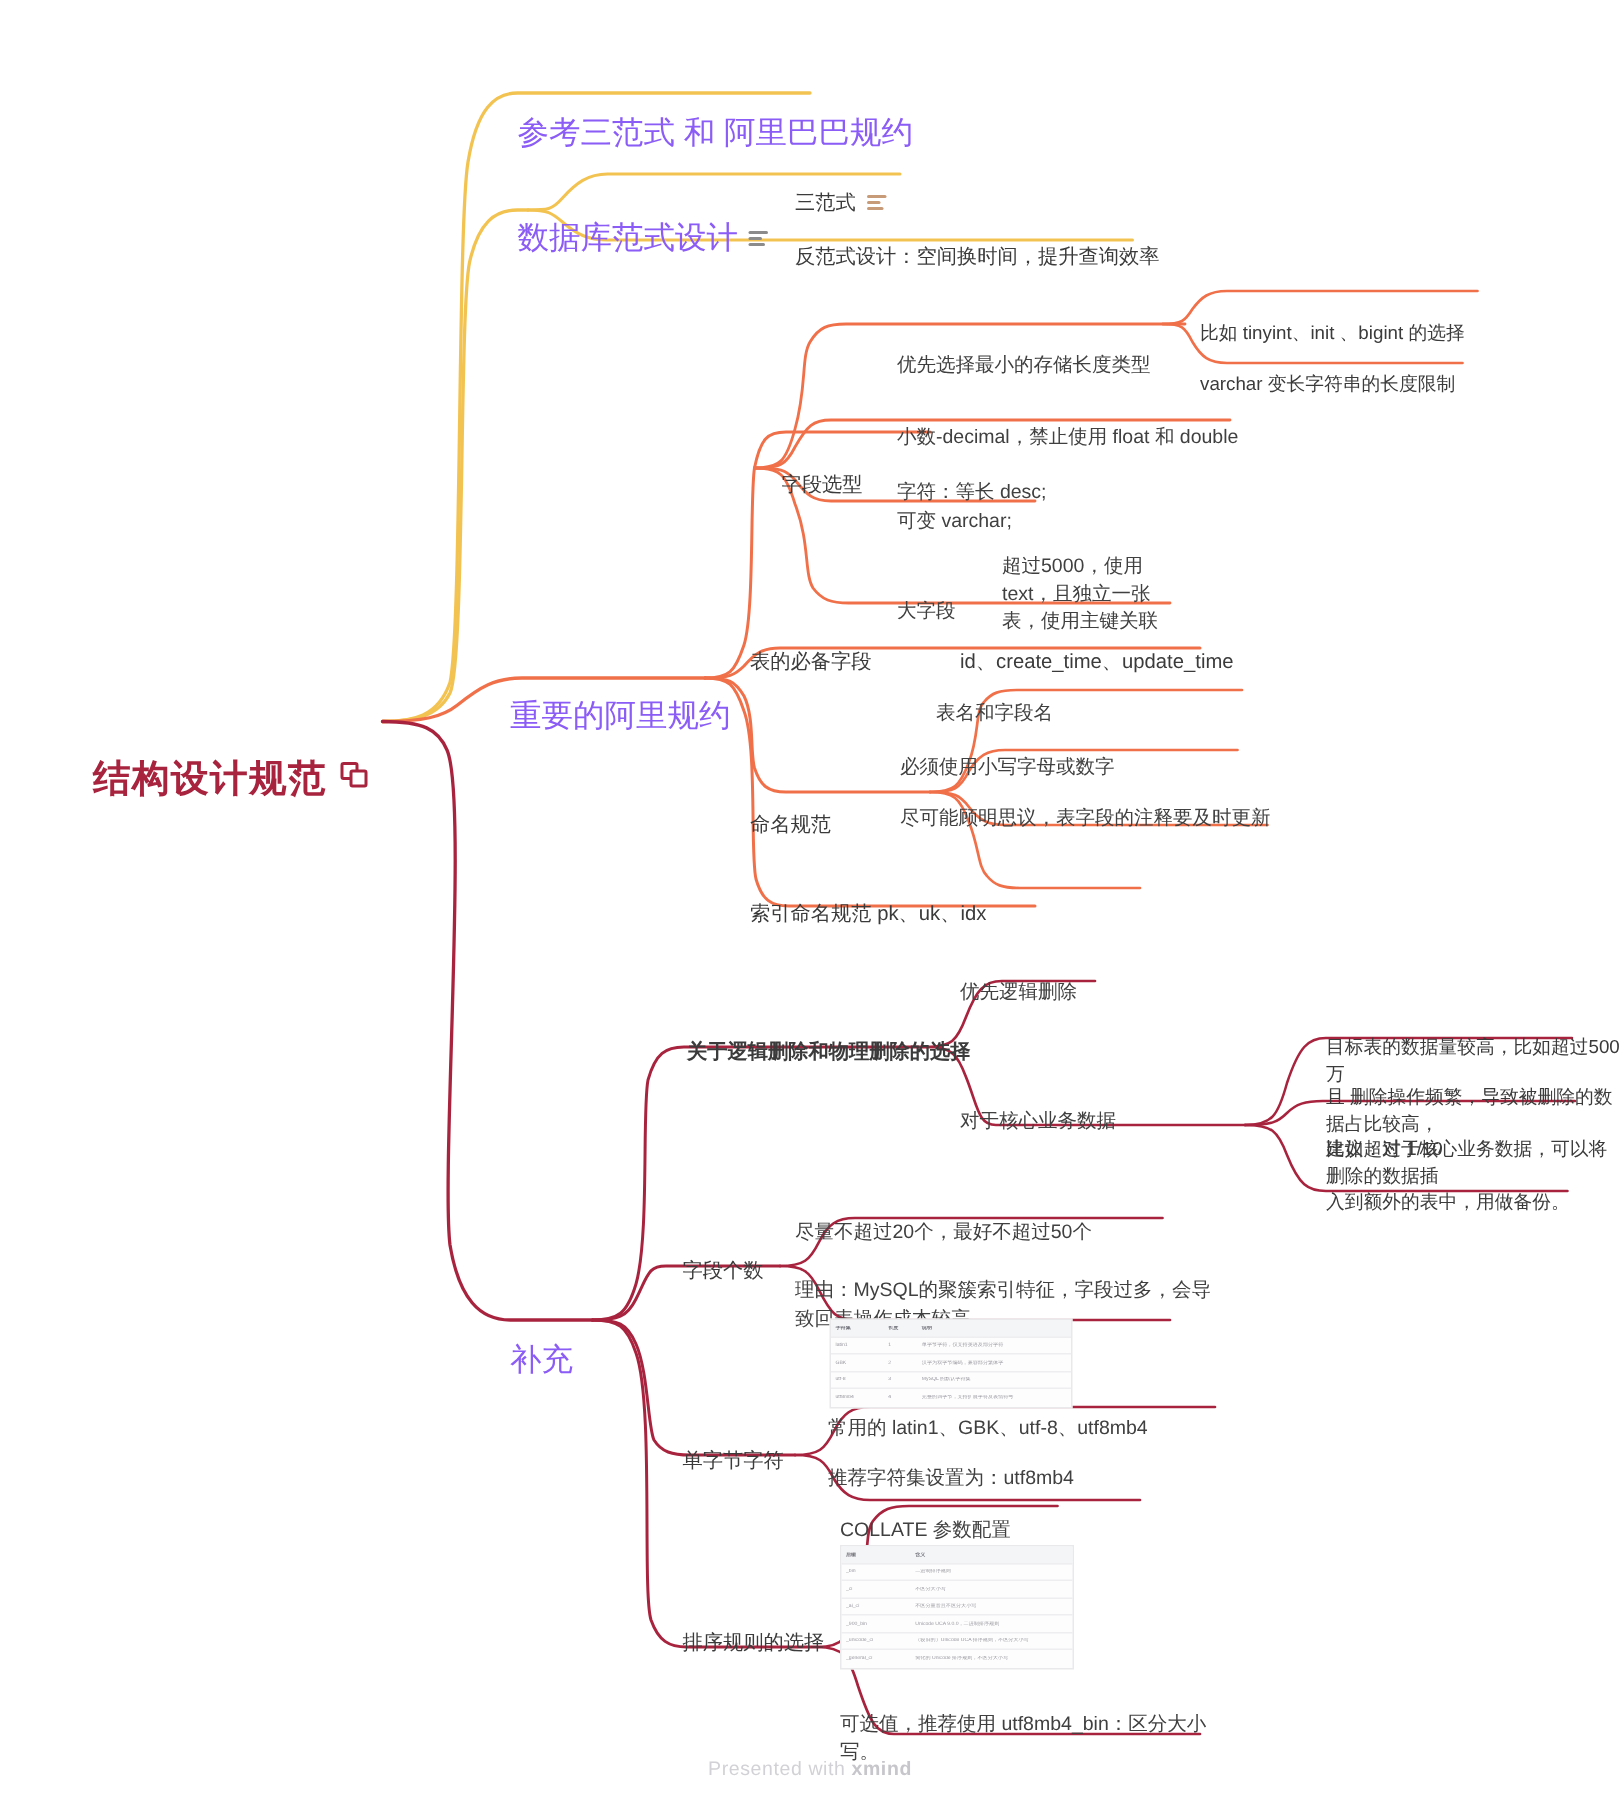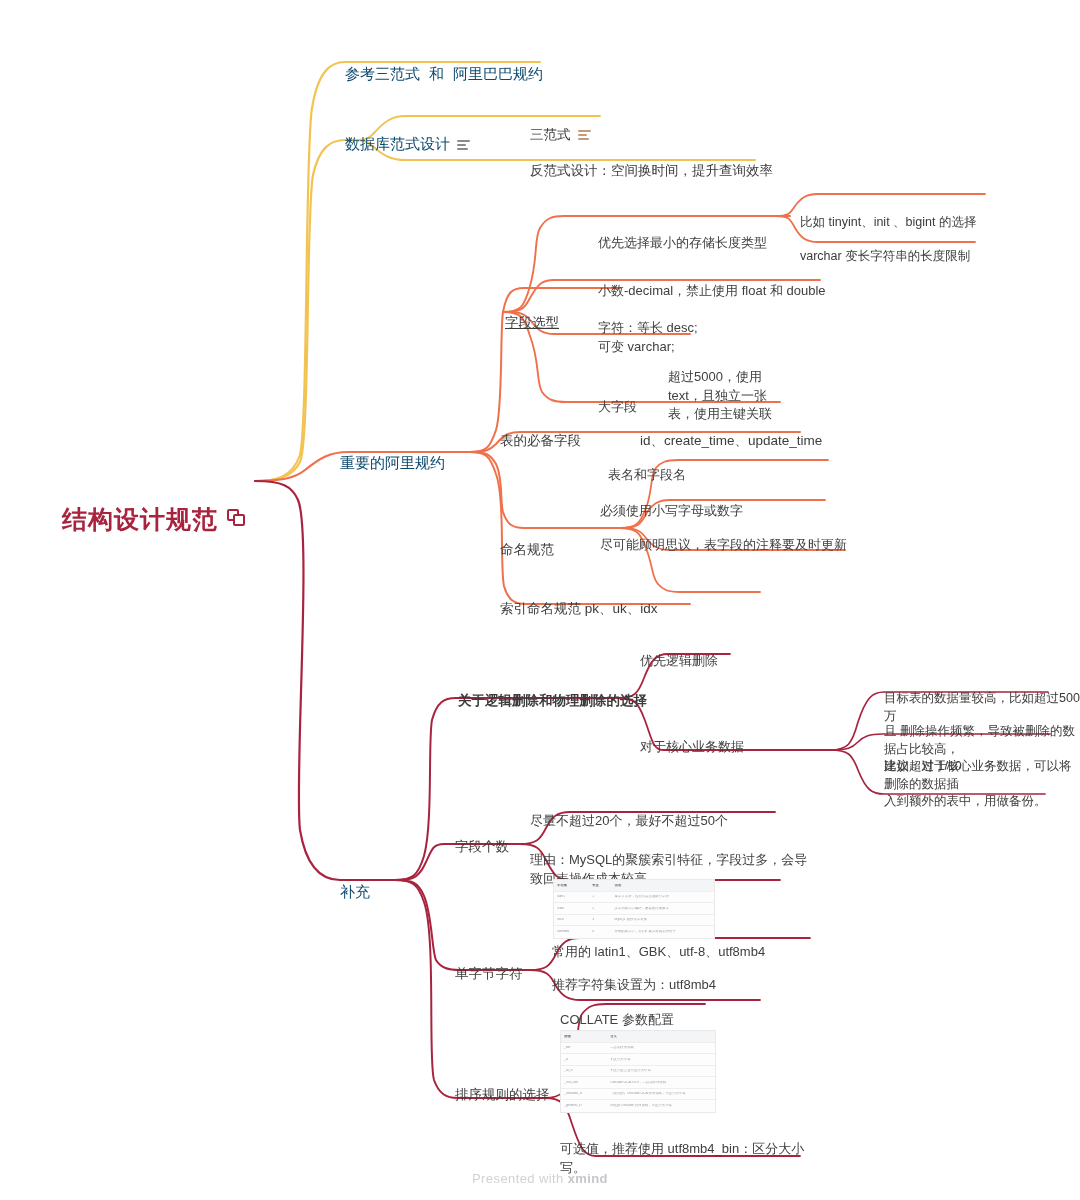--- a/index.html
+++ b/index.html
@@ -26,21 +26,21 @@
     white-space: pre-line;
     line-height: 1.42;
     color: #3a3a3a;
   }
   .node.root {
     font-size: 25px;
     font-weight: bold;
     color: #A8243E;
     letter-spacing: 1px;
   }
-  .node.lvl1 { font-size: 15px; color: #0c4a6e; font-family: Liberation Mono, monospace; }
+  .node.lvl1 { font-size: 21px; color: #8b5cf6; }
   .node.lvl2 { font-size: 13.5px; color: #3b3b3b; }
   .node.lvl3 { font-size: 13px; color: #404040; }
   .node.lvl4 { font-size: 12.5px; color: #3b3b3b; }
 
   .icon-note {
     display: inline-block;
     vertical-align: middle;
     width: 13px; height: 11px;
     margin-left: 7px;
     position: relative;
@@ -184,21 +184,21 @@
   </div>
 
   <div class="node lvl2" style="left:530px; top:142px;">
     <span>反范式设计：空间换时间，提升查询效率</span>
   </div>
 
   <div class="node lvl1" style="left:340px; top:433px;">
     <span>重要的阿里规约</span>
   </div>
 
-  <div class="node lvl2" style="left:505px; top:294px;text-decoration:underline;">
+  <div class="node lvl2" style="left:521px; top:294px;">
     <span>字段选型</span>
   </div>
 
   <div class="node lvl3" style="left:598px; top:216px;">
     <span>优先选择最小的存储长度类型</span>
   </div>
 
   <div class="node lvl4" style="left:800px; top:196px;">
     <span>比如 tinyint、init 、bigint 的选择</span>
   </div>
@@ -229,21 +229,21 @@
     <span>表的必备字段</span>
   </div>
   <div class="node lvl2" style="left:640px; top:412px;">
     <span>id、create_time、update_time</span>
   </div>
 
   <div class="node lvl2" style="left:500px; top:521px;">
     <span>命名规范</span>
   </div>
 
-  <div class="node lvl3" style="left:608px; top:448px;text-align:center;">
+  <div class="node lvl3" style="left:624px; top:448px;text-align:center;">
     <span>表名和字段名</span>
   </div>
   <div class="node lvl3" style="left:600px; top:484px;">
     <span>必须使用小写字母或数字</span>
   </div>
   <div class="node lvl3" style="left:600px; top:518px;">
     <span>尽可能顾明思议，表字段的注释要及时更新</span>
   </div>
 
   <div class="node lvl2" style="left:500px; top:580px;">

